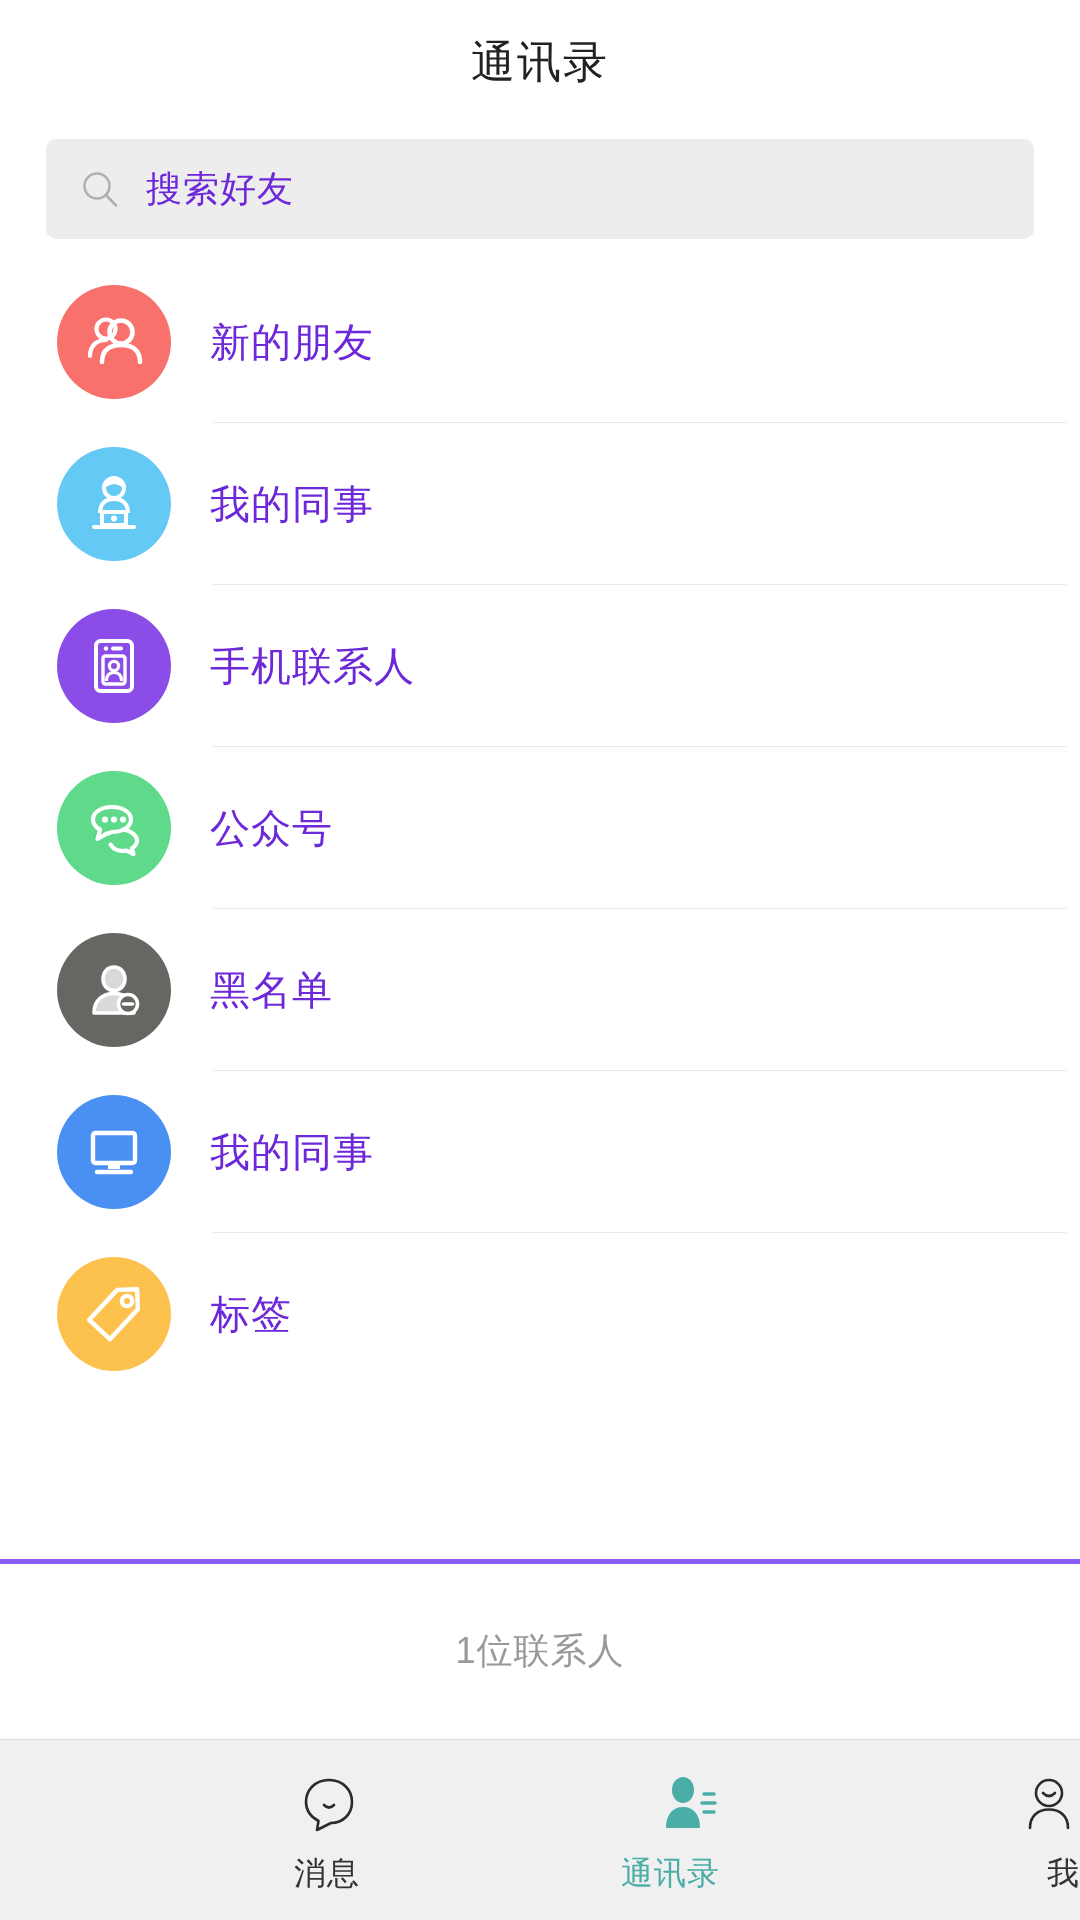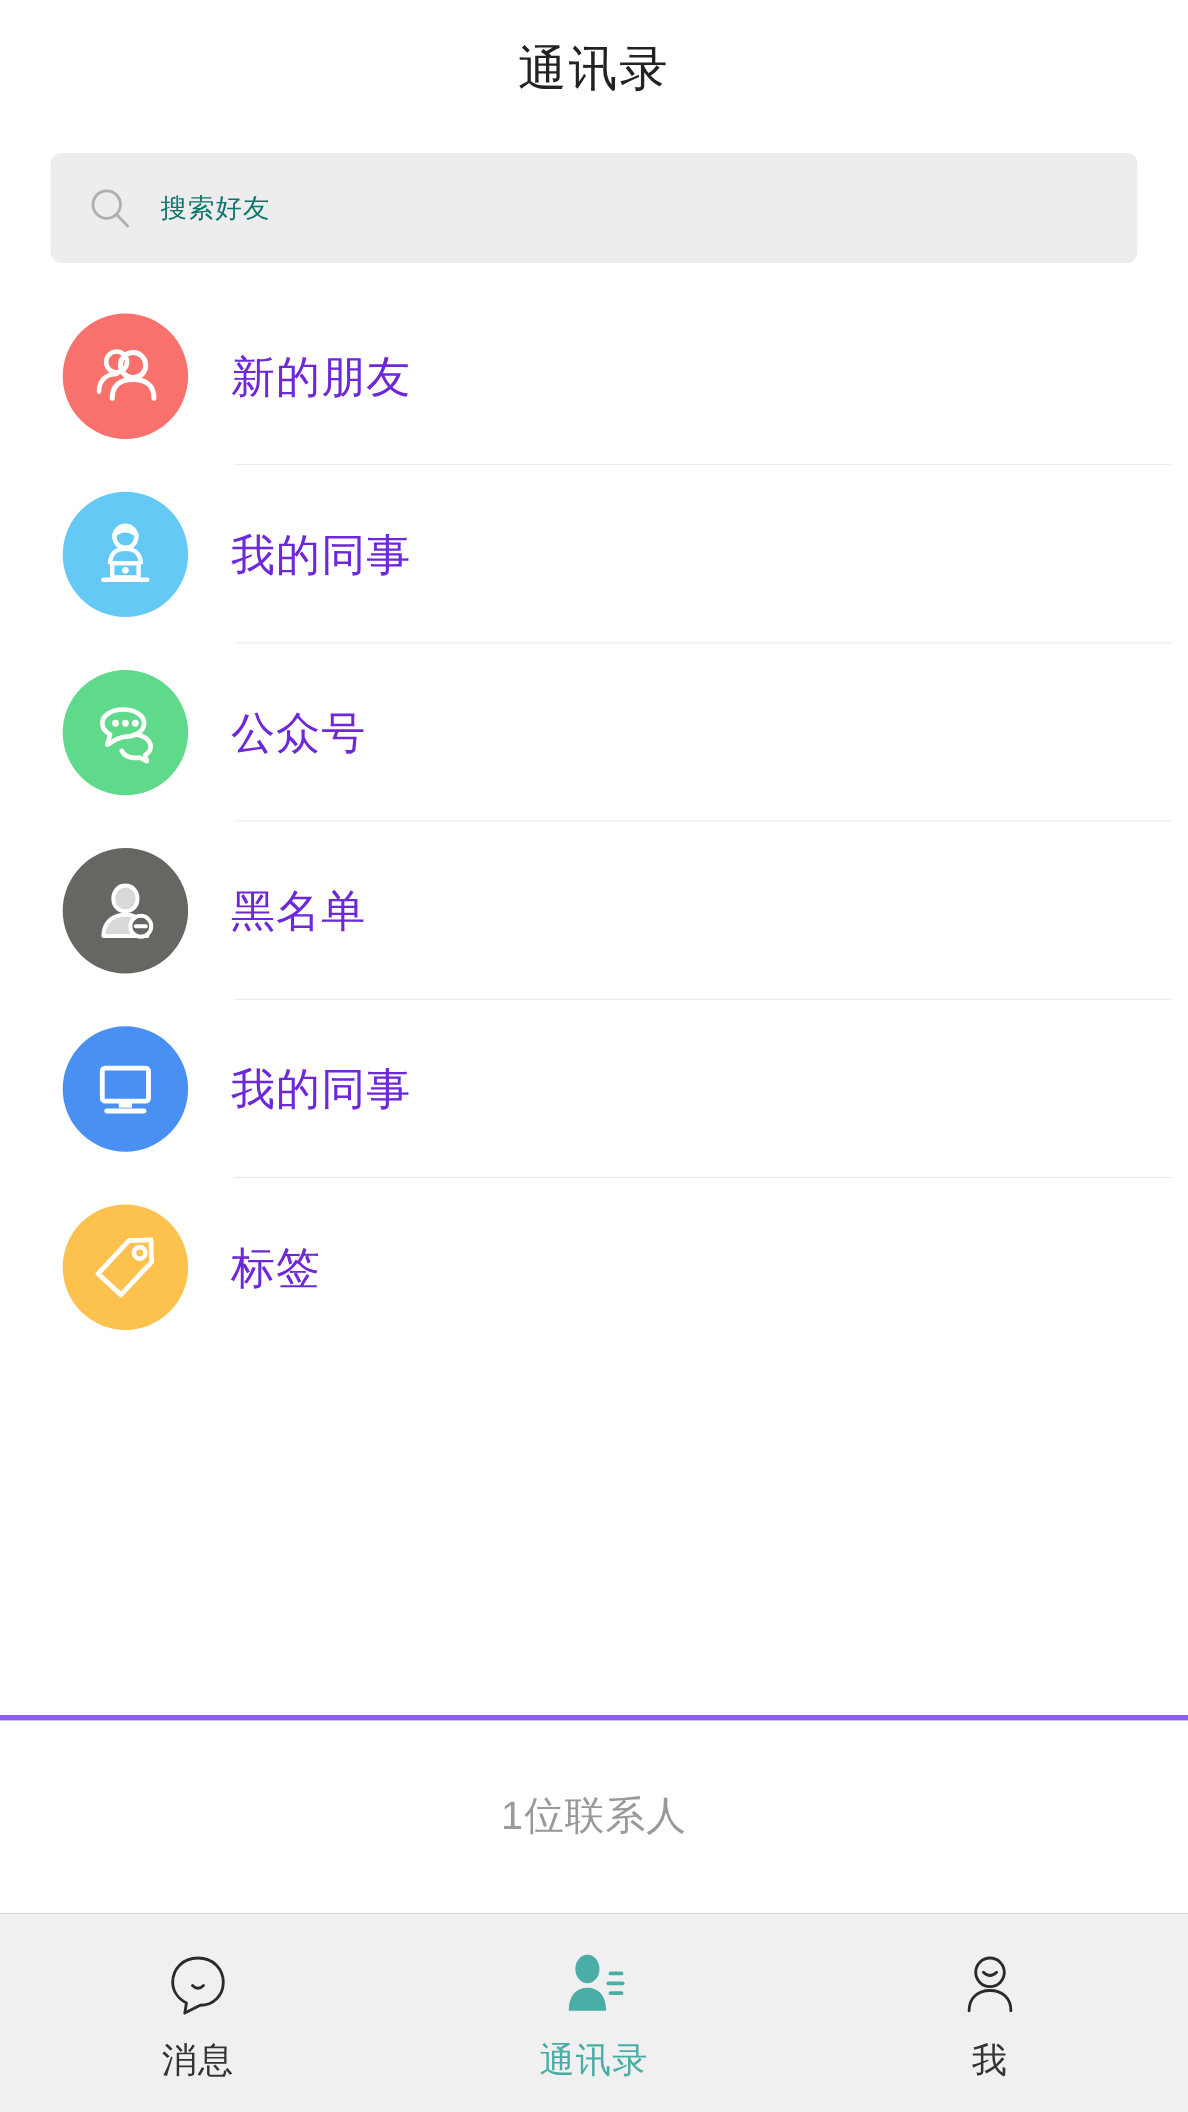--- a/index.html
+++ b/index.html
@@ -54,22 +54,22 @@
     padding: 0 34px;
     box-sizing: border-box;
   }
   .search-icon {
     width: 40px;
     height: 40px;
     flex: 0 0 40px;
     margin-right: 26px;
   }
   .search-placeholder {
-    font-size: 24px;
-    color: #0f766e;
+    font-size: 36px;
+    color: #6d28d9;
     letter-spacing: 1px;
   }
 
   
   .list {
     flex: 1 1 auto;
     background: #ffffff;
     position: relative;
     overflow: hidden;
   }
@@ -131,21 +131,21 @@
     height: 180px;
     background: #f0f0f0;
     border-top: 1px solid #dcdcdc;
     display: flex;
     align-items: stretch;
   }
   .tab {
     flex: 1 1 25%;
     display: flex;
     flex-direction: column;
-    align-items: center;
+    align-items: flex-end;
     justify-content: center;
     padding-top: 8px;
   }
   .tab-icon {
     height: 66px;
     display: flex;
     align-items: center;
     justify-content: center;
     margin-bottom: 14px;
   }
@@ -200,20 +200,34 @@
           <path d="M19 42 C19 32 25 28 33 28 C41 28 47 32 47 42" fill="none" stroke="#fff" stroke-width="4"></path>
           <rect x="21" y="41" width="24" height="13" rx="1.5" fill="none" stroke="#fff" stroke-width="4"></rect>
           <circle cx="33" cy="47.5" r="3" fill="#fff"></circle>
           <line x1="13" y1="56" x2="53" y2="56" stroke="#fff" stroke-width="4" stroke-linecap="round"></line>
         </svg>
       </div>
       <div class="item-label">我的同事</div>
       <div class="row-divider"></div>
     </div>
 
+    <div class="list-item">
+      <div class="avatar" style="background:#8b4ce8">
+        <svg width="66" height="66" viewBox="0 0 66 66">
+          <rect x="15" y="8" width="36" height="50" rx="4.5" fill="none" stroke="#fff" stroke-width="4"></rect>
+          <circle cx="25" cy="15.5" r="2.2" fill="#fff"></circle>
+          <rect x="30" y="13.6" width="12" height="4" rx="2" fill="#fff"></rect>
+          <rect x="22" y="23" width="22" height="28" rx="2.5" fill="none" stroke="#fff" stroke-width="3.4"></rect>
+          <circle cx="33" cy="33" r="4.6" fill="none" stroke="#fff" stroke-width="3.2"></circle>
+          <path d="M25.5 48 C25.5 41.5 29 39.5 33 39.5 C37 39.5 40.5 41.5 40.5 48" fill="none" stroke="#fff" stroke-width="3.2"></path>
+        </svg>
+      </div>
+      <div class="item-label">手机联系人</div>
+      <div class="row-divider"></div>
+    </div>
 
     <div class="list-item">
       <div class="avatar" style="background:#5fda8b">
         <svg width="70" height="70" viewBox="0 0 70 70">
           <path d="M33 39 C44 39 52 33.5 52 26.5 C52 19.5 44 14 33 14 C22 14 14 19.5 14 26.5 C14 30.6 16.8 34.3 21.1 36.7 L18.5 46 L28 40.4 C29.6 40.8 31.3 39 33 39 Z" fill="none" stroke="#fff" stroke-width="4.2" stroke-linejoin="round"></path>
           <circle cx="26" cy="26.5" r="3.1" fill="#fff"></circle>
           <circle cx="35" cy="26.5" r="3.1" fill="#fff"></circle>
           <circle cx="44" cy="26.5" r="3.1" fill="#fff"></circle>
           <path d="M44 36.5 C52.5 37.8 58 42.3 58 47.6 C58 50.8 56 53.6 52.9 55.4 L54.5 61 L47.6 57.6 C46.4 57.9 45.1 58 43.8 58 C38.3 58 33.6 55.3 31.6 51.6" fill="none" stroke="#fff" stroke-width="4.2" stroke-linejoin="round" stroke-linecap="round"></path>
         </svg>

